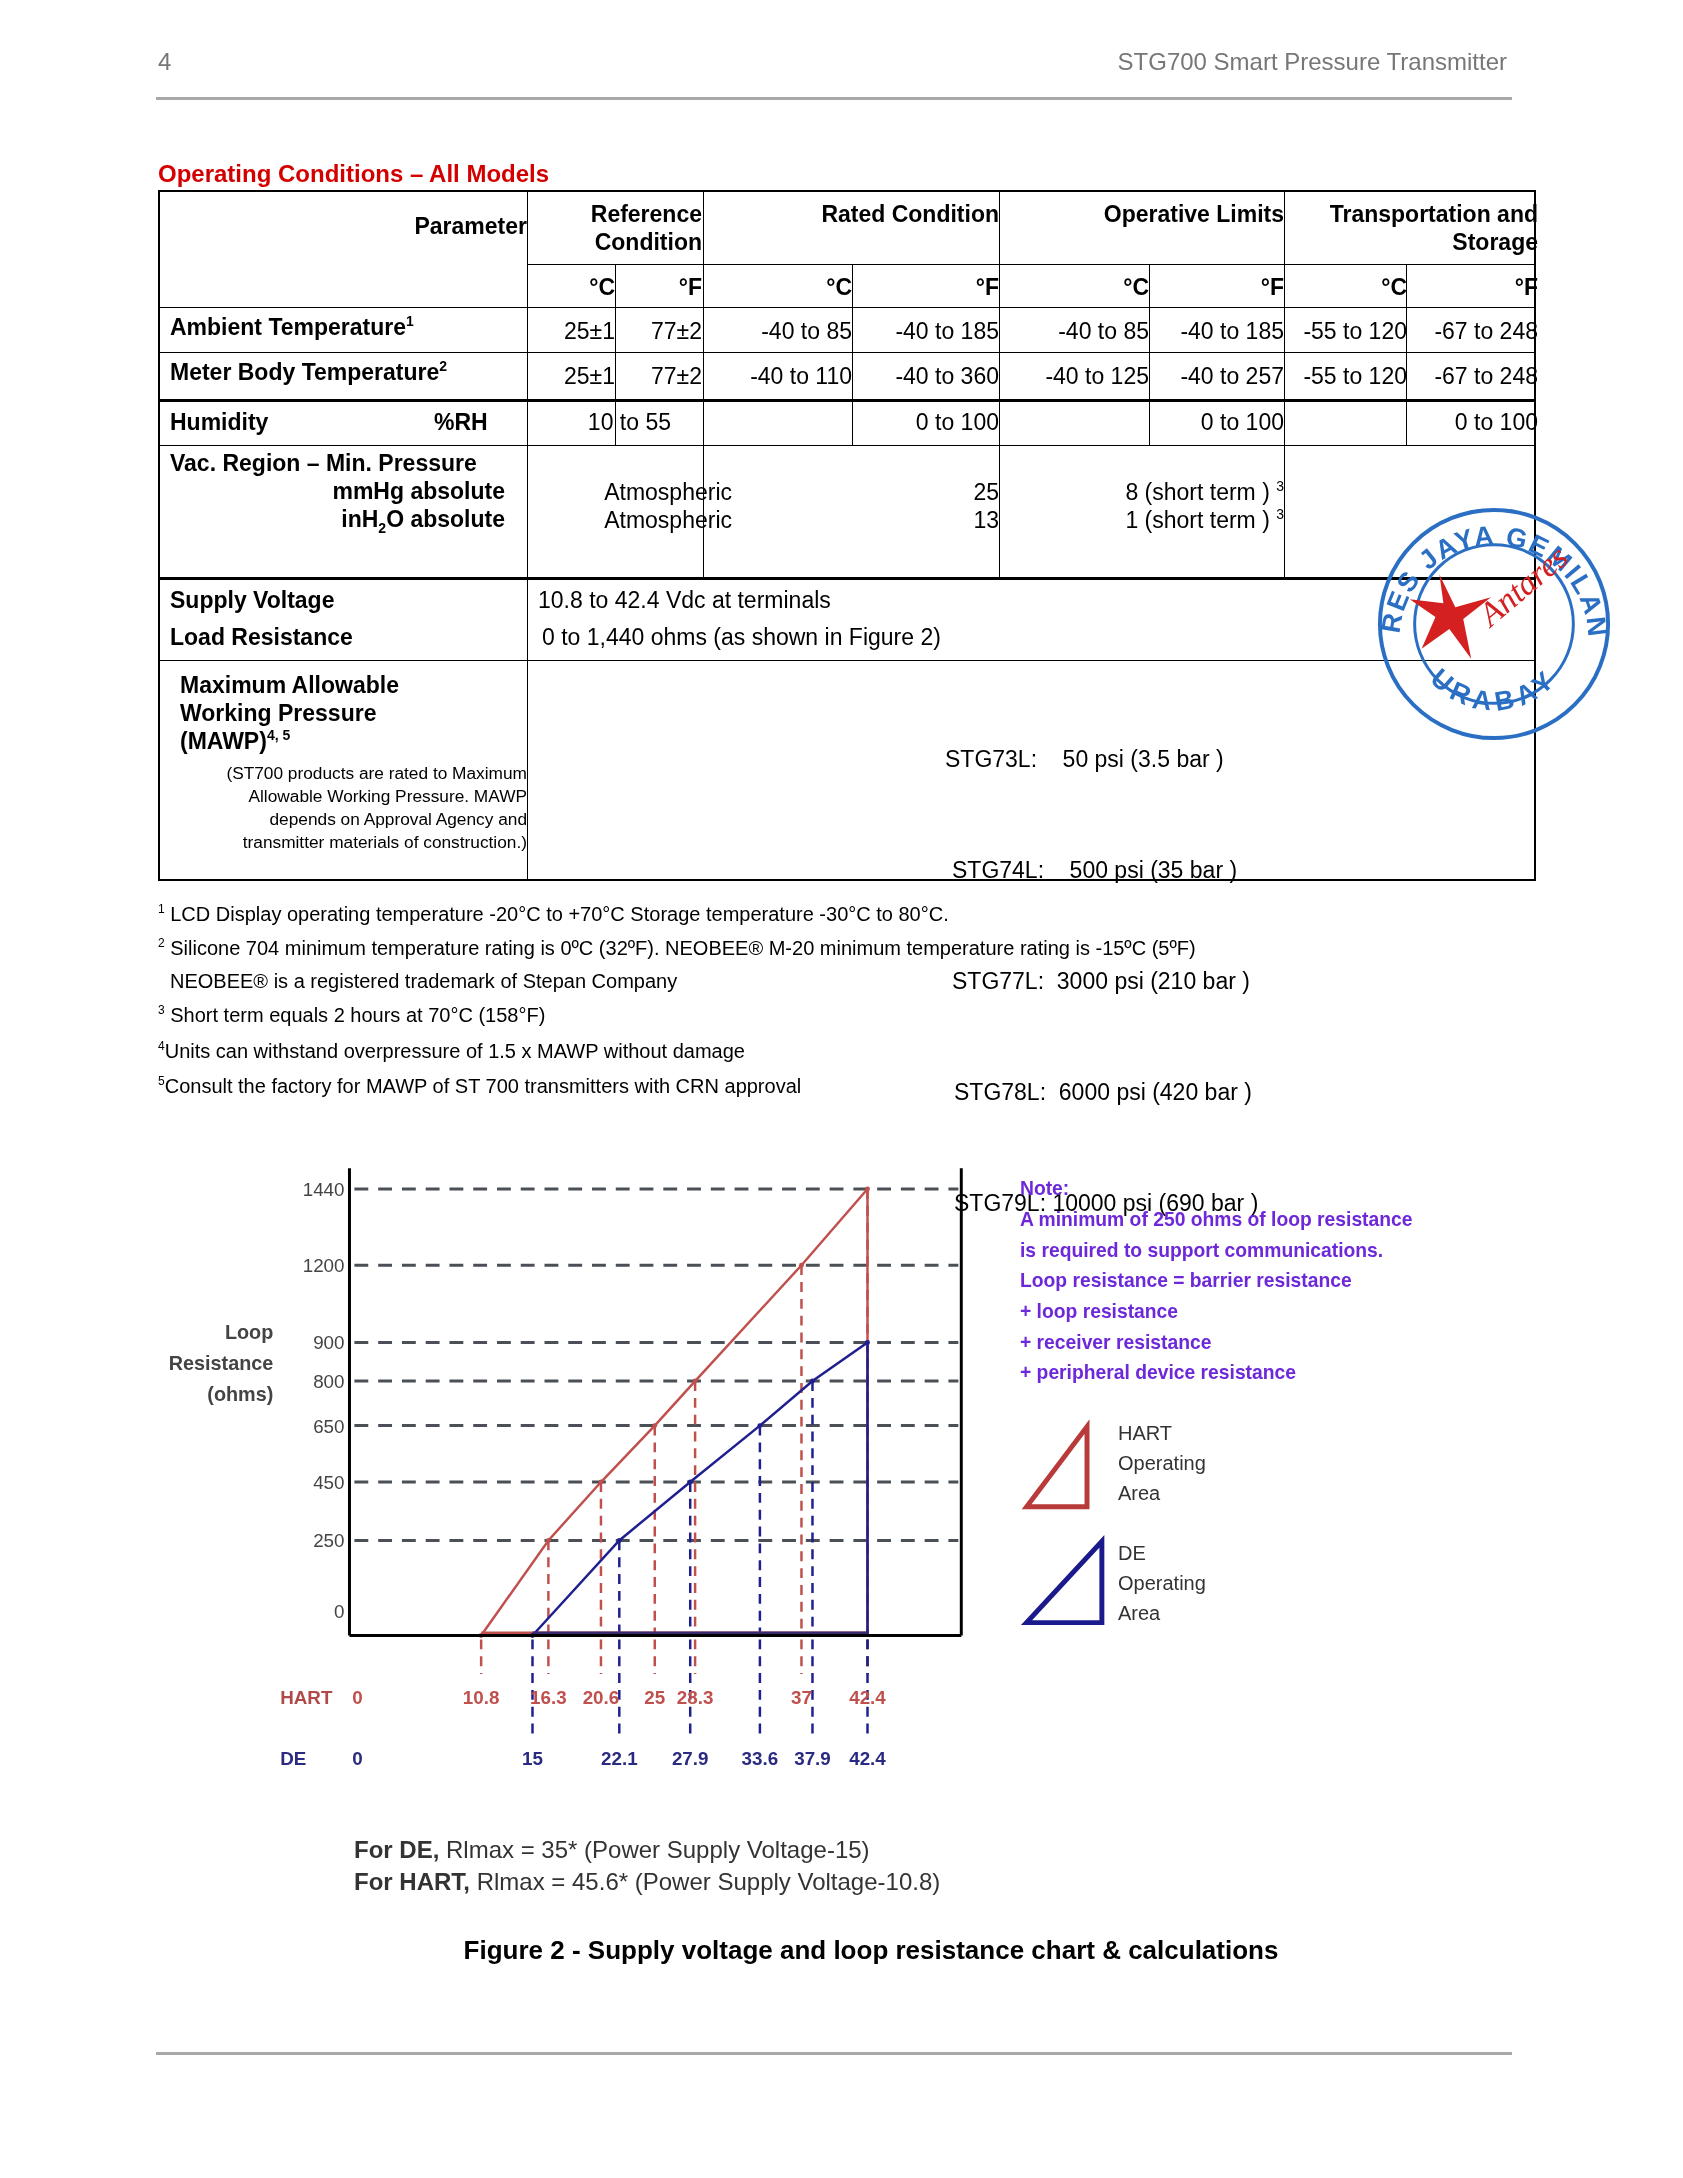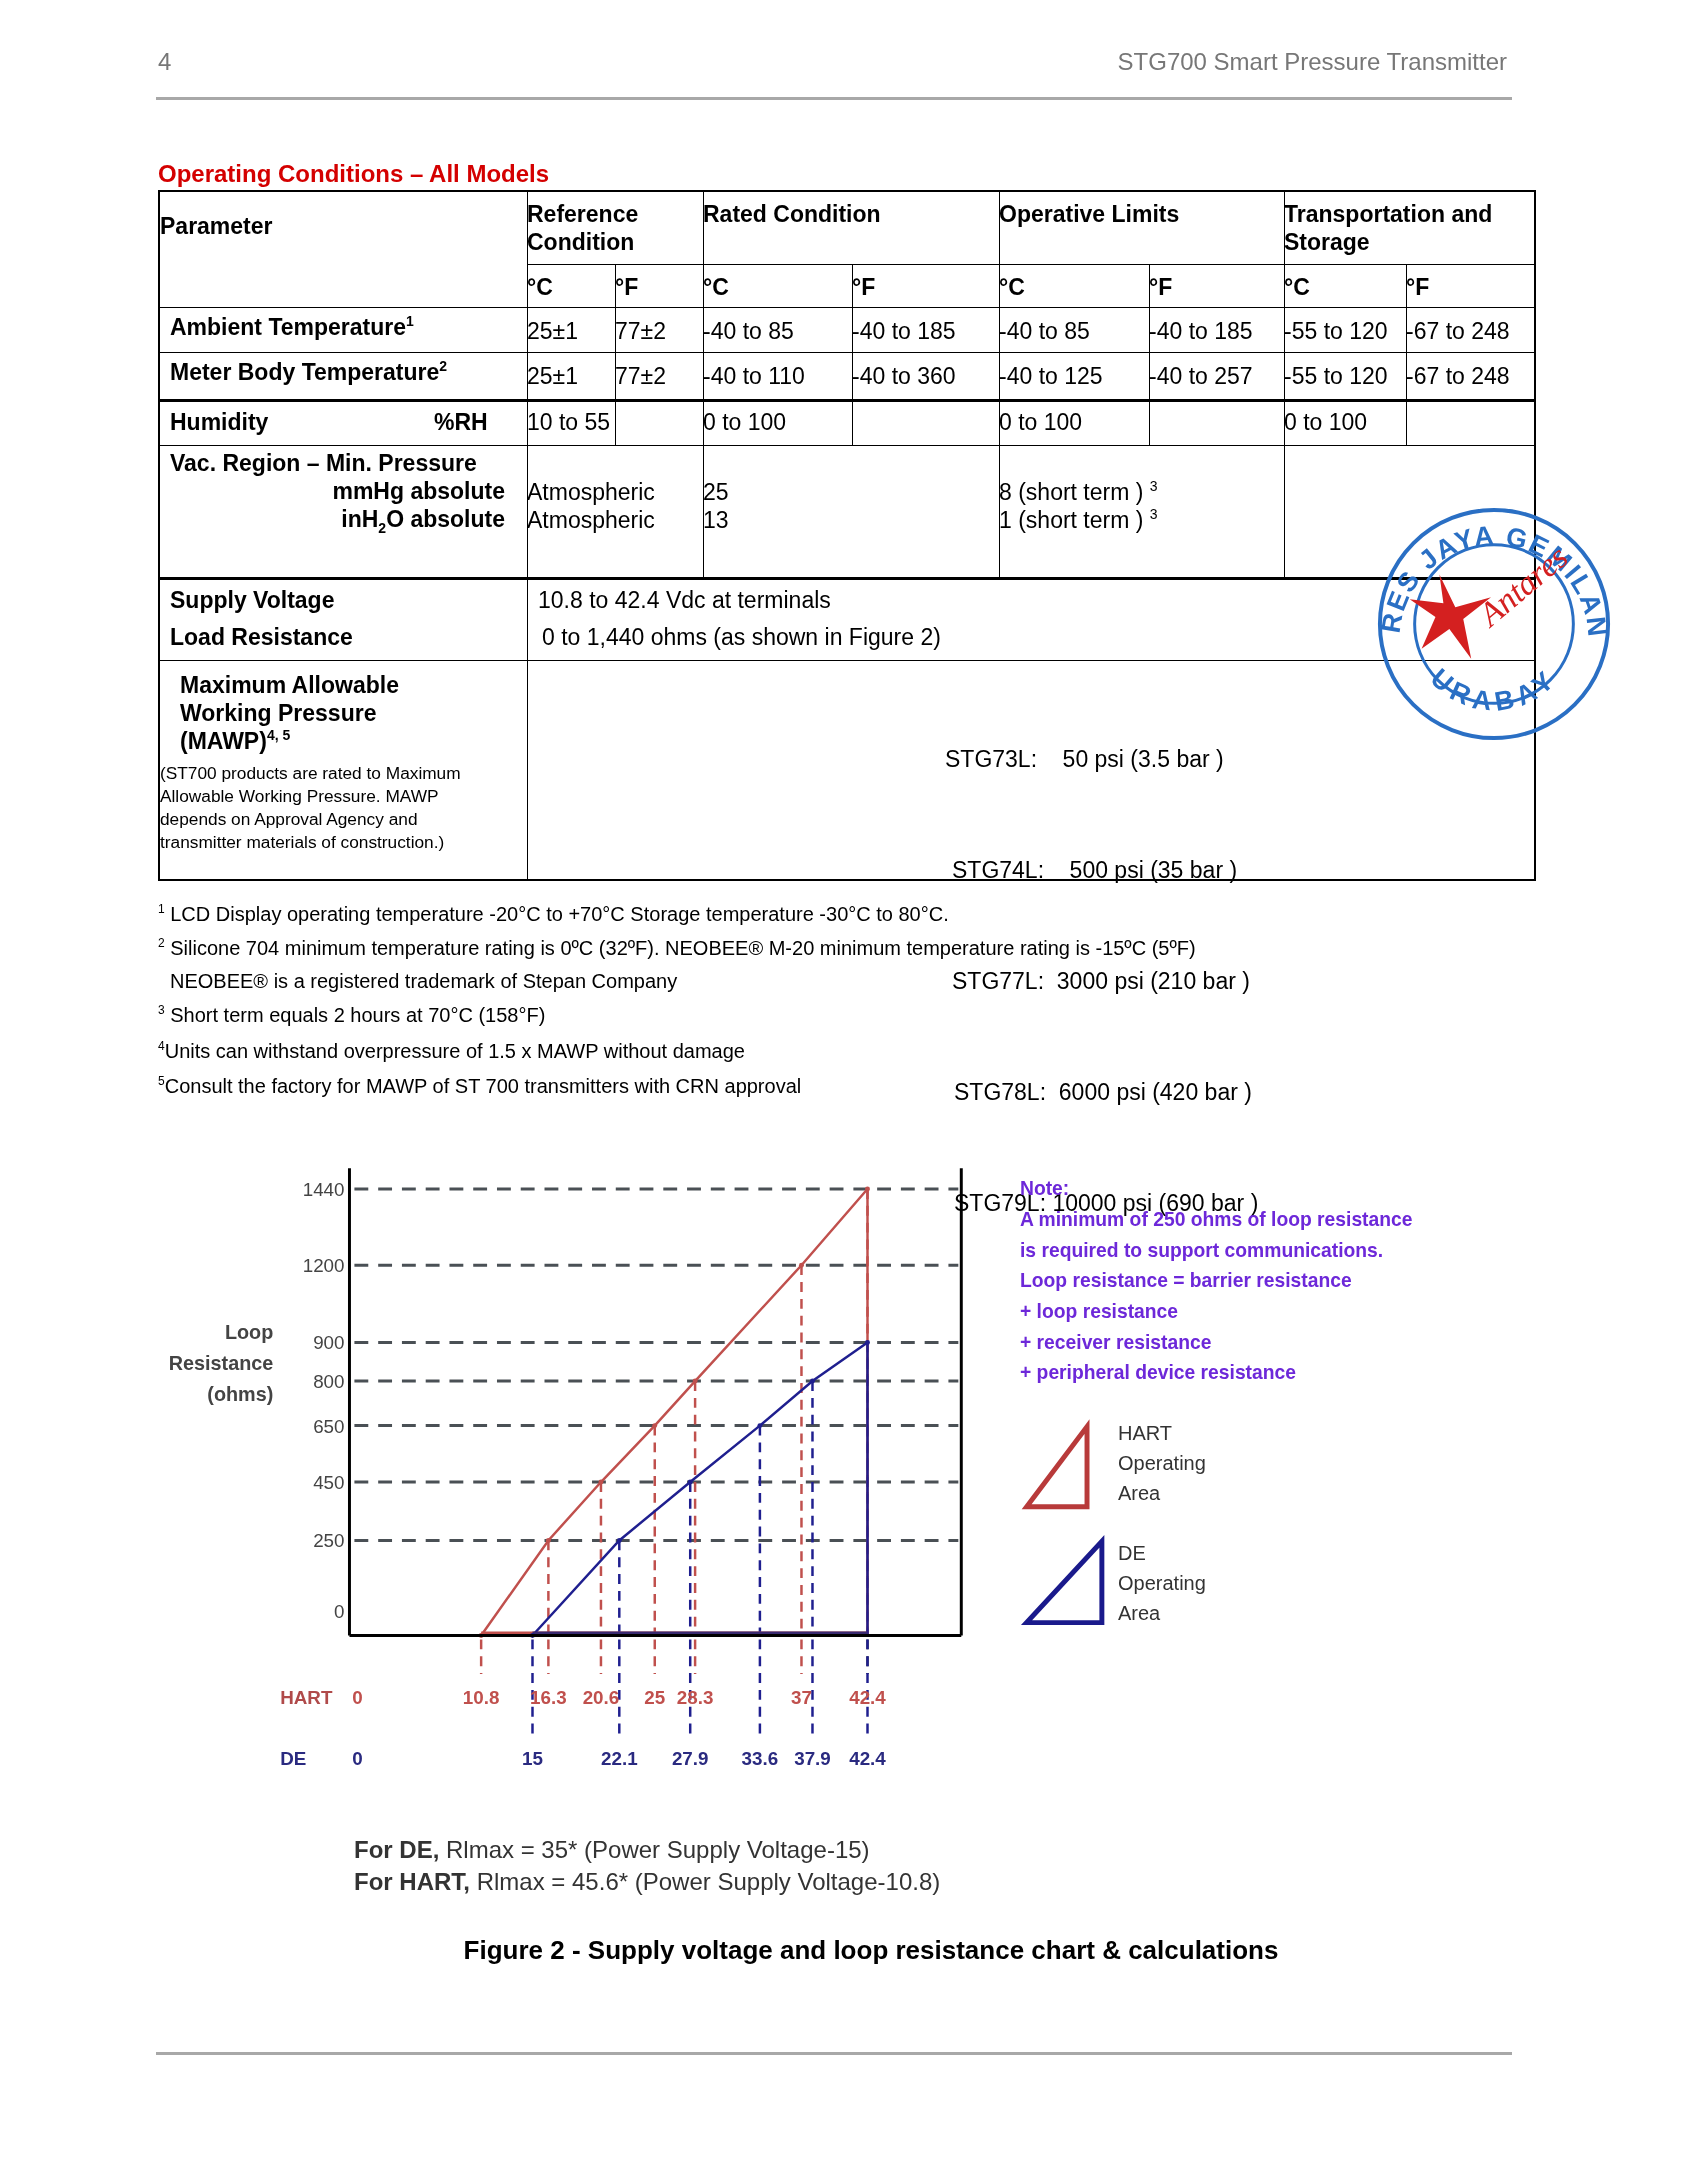--- a/index.html
+++ b/index.html
@@ -10,21 +10,21 @@
   .hdr-title { right:176px; top:48px; font-size:24px; color:#777; }
   .hrule { left:156px; width:1356px; height:3px; background:#a8a8a8; }
   .sec-title { left:158px; top:160px; font-size:24px; font-weight:bold; color:#d40000; }
 
   
   .tbl { left:158px; top:190px; width:1378px; height:691px; border:2px solid #000; box-sizing:border-box; }
   .vl { position:absolute; width:0; border-left:1.5px solid #000; }
   .hl { position:absolute; height:0; border-top:1.5px solid #000; }
   .hl.thick { border-top:3px solid #000; }
   .cell { position:absolute; font-size:23px; line-height:28px; }
-  .c { text-align:left; }
+  .c { text-align:right; }
   .b { font-weight:bold; }
   sup { font-size:14px; line-height:0; }
   sub { font-size:14px; line-height:0; }
   .small { font-size:17.3px; line-height:23px; }
 
   .fn { position:absolute; left:158px; font-size:20px; }
   .fn sup { font-size:12px; }
 
   
   .stamp { left:1370px; top:500px; width:248px; height:248px; }

